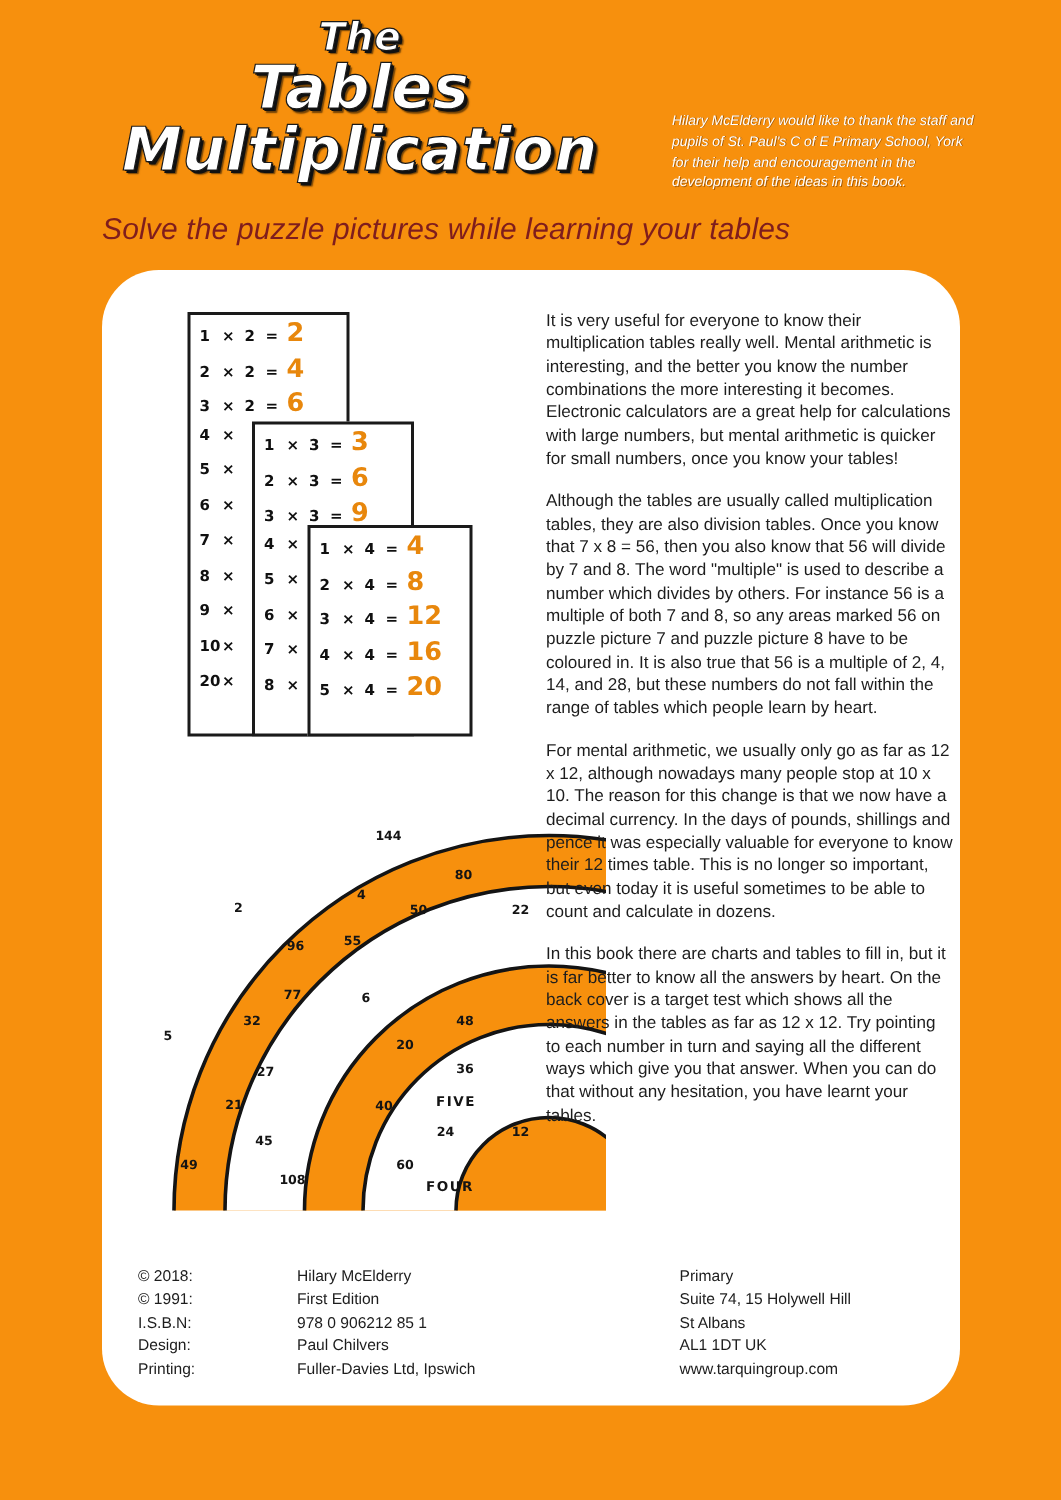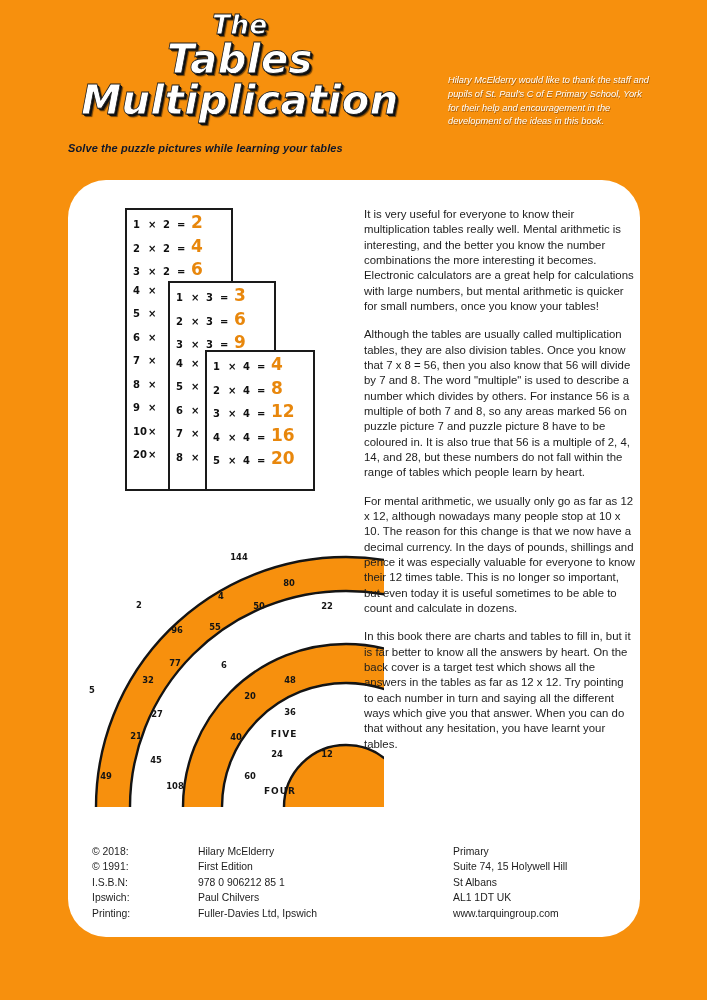--- a/index.html
+++ b/index.html
@@ -58,23 +58,23 @@
     color: #ffffff;
     text-shadow: 0.6px 0.6px 0 rgba(60,25,0,.45);
   }
 
   .tagline {
     position: absolute;
     left: 68px;
     top: 142px;
     font-family: "Liberation Sans", sans-serif;
     font-style: italic;
-    font-weight: bold;
-    font-size: 11px;
-    color: #0f172a;
+    font-weight: normal;
+    font-size: 20px;
+    color: #7f1d1d;
     letter-spacing: 0.1px;
   }
 
   
   #card {
     position: absolute;
     left: 68px;
     top: 180px;
     width: 572px;
     height: 757px;
@@ -125,24 +125,25 @@
     font-family: "DejaVu Sans", sans-serif;
     font-weight: bold;
     font-size: 17px;
     color: #E8870C;
     line-height: 1;
   }
 
   
   #target-wrap {
     position: absolute;
-    left: 16px;
+    left: 0px;
     top: 355px;
     width: 300px;
     height: 300px;
+    padding-left: 36px;
   }
   #target-wrap svg { display: block; }
   .tgt-num {
     font-family: "DejaVu Sans", sans-serif;
     font-weight: bold;
     font-size: 8.4px;
     fill: #141414;
   }
   .tgt-word {
     font-family: "DejaVu Sans", sans-serif;
@@ -484,21 +485,21 @@
         </div>
         <div class="cp-row">
           <span class="cp-k">© 1991:</span>
           <span class="cp-v">First Edition</span>
         </div>
         <div class="cp-row">
           <span class="cp-k">I.S.B.N:</span>
           <span class="cp-v">978 0 906212 85 1</span>
         </div>
         <div class="cp-row">
-          <span class="cp-k">Ipswich:</span>
+          <span class="cp-k">Design:</span>
           <span class="cp-v">Paul Chilvers</span>
         </div>
         <div class="cp-row">
           <span class="cp-k">Printing:</span>
           <span class="cp-v">Fuller-Davies Ltd, Ipswich</span>
         </div>
       </div>
 
 
     <div class="cp-right">

